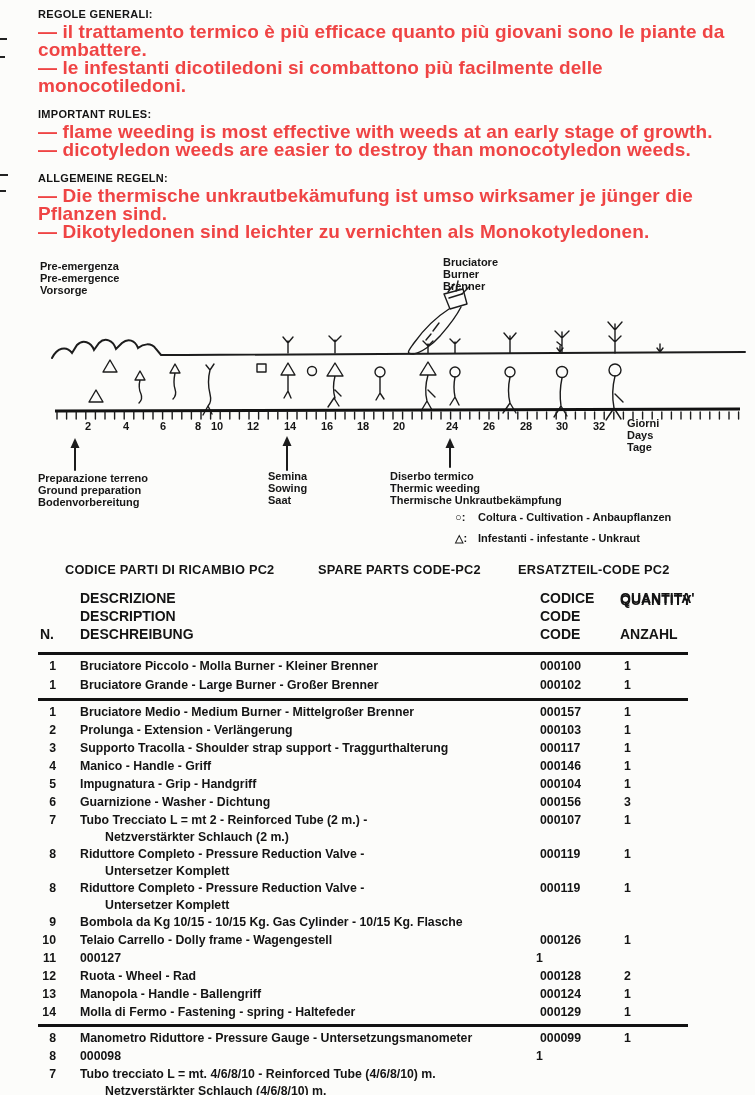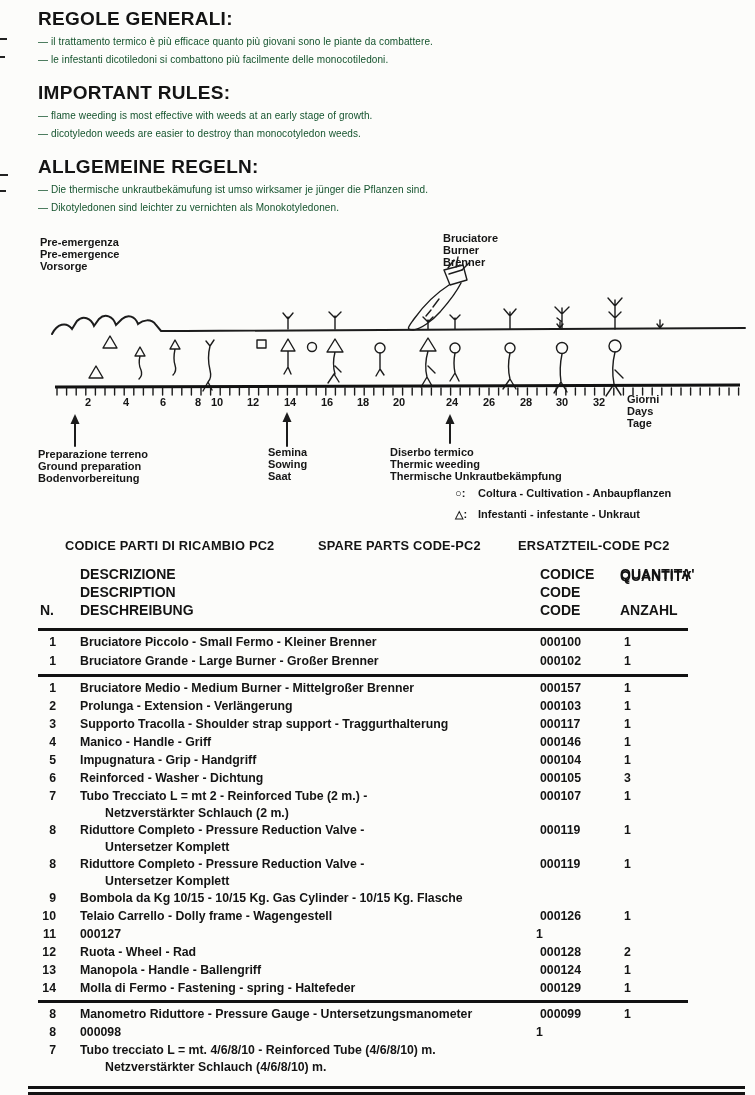--- a/index.html
+++ b/index.html
@@ -10,22 +10,22 @@
     position:relative;
   }
   .page{width:755px;height:1095px;box-sizing:border-box;padding-top:8px}
 
   
   .art{position:absolute;left:0;background:#222}
 
   
   .rules{padding:0 12px 0 38px}
   .sec{margin:0 0 13px 0}
-  .h{font-size:19px;font-weight:700;letter-spacing:.3px;margin:0 0 3px 0}
-  .it{font-size:10px;font-weight:400;letter-spacing:.1px;line-height:18px;color:#14532d}
+  .h{font-size:11px;font-weight:700;letter-spacing:.3px;margin:0 0 3px 0}
+  .it{font-size:19px;font-weight:700;letter-spacing:.1px;line-height:18px;color:#ef4444}
 
   
   svg text{font-family:"Liberation Sans", sans-serif;font-weight:700;fill:#161616}
   .lab{font-size:11px}
   .num{font-size:11px;text-anchor:middle}
   .sk{stroke:#1c1c1c;fill:none;stroke-width:1.4;stroke-linecap:round;stroke-linejoin:round}
   .sk2{stroke:#1c1c1c;fill:none;stroke-width:2;stroke-linecap:round}
   .fill{fill:#1c1c1c;stroke:none}
 
   
@@ -196,21 +196,21 @@
       <span style="left:620px;top:0">QUANTITA'</span>
       <span style="left:620px;top:2px">QUANTITY</span>
       <span style="left:620px;top:36px">ANZAHL</span>
     </div>
 
     <div class="rule mt8"></div>
 
     <div class="g g1">
       <div class="trow">
         <span class="cn">1</span>
-        <span class="cd">Bruciatore Piccolo - Small Fermo - Kleiner Brenner</span>
+        <span class="cd">Bruciatore Piccolo - Molla Burner - Kleiner Brenner</span>
         <span class="cc">000100</span>
         <span class="cq">1</span>
       </div>
       <div class="trow">
         <span class="cn">1</span>
         <span class="cd">Bruciatore Grande - Large Burner - Großer Brenner</span>
         <span class="cc">000102</span>
         <span class="cq">1</span>
       </div>
     </div>
@@ -243,22 +243,22 @@
         <span class="cq">1</span>
       </div>
       <div class="trow">
         <span class="cn">5</span>
         <span class="cd">Impugnatura - Grip - Handgriff</span>
         <span class="cc">000104</span>
         <span class="cq">1</span>
       </div>
       <div class="trow">
         <span class="cn">6</span>
-        <span class="cd">Reinforced - Washer - Dichtung</span>
-        <span class="cc">000105</span>
+        <span class="cd">Guarnizione - Washer - Dichtung</span>
+        <span class="cc">000156</span>
         <span class="cq">3</span>
       </div>
       <div class="trow">
         <span class="cn">7</span>
         <span class="cd">
           <span class="d1">Tubo Trecciato L = mt 2 - Reinforced Tube (2 m.) -</span>
           <span class="d2">Netzverstärkter Schlauch (2 m.)</span>
         </span>
         <span class="cc">000107</span>
         <span class="cq">1</span>

